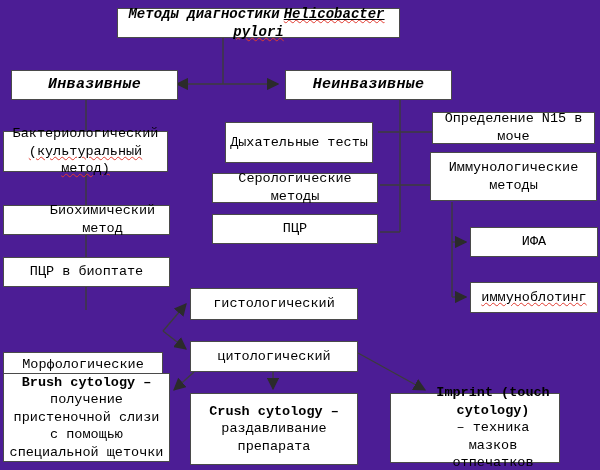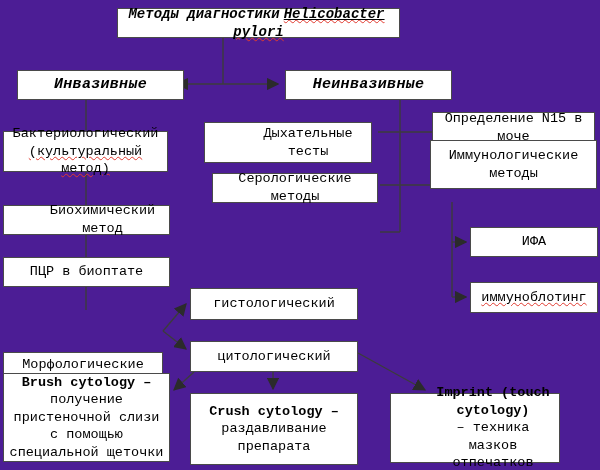--- a/index.html
+++ b/index.html
@@ -16,36 +16,36 @@
   }
   .branch{font-weight:bold;font-style:italic;font-size:15px;letter-spacing:.3px;}
   .titlebox{font-weight:bold;font-style:italic;font-size:14px;}
   .lead{font-weight:bold;}
   .spell{text-decoration:underline;text-decoration-style:wavy;text-decoration-color:#e03a2f;text-decoration-thickness:1px;}
   .uline{text-decoration:underline;text-decoration-style:solid;text-decoration-color:#000;text-decoration-thickness:1px;}
   .gap{display:inline-block;width:4px;}
 
   
   .b-title{left:117px;top:8px;width:283px;height:30px;}
-  .b-invasive{left:17px;top:70px;width:167px;height:30px;}
+  .b-invasive{left:11px;top:70px;width:167px;height:30px;}
   .b-noninvasive{left:285px;top:70px;width:167px;height:30px;}
   .b-bact{left:3px;top:131px;width:165px;height:41px;}
   .b-biochem{left:3px;top:205px;width:167px;height:30px;padding-left:36px;}
   .b-pcrb{left:3px;top:257px;width:167px;height:30px;}
   .b-morph{left:3px;top:310px;width:160px;height:43px;margin-top:42px;}
   .b-hist{left:190px;top:288px;width:168px;height:32px;}
   .b-cyto{left:190px;top:341px;width:168px;height:31px;}
   .b-brush{left:3px;top:373px;width:167px;height:89px;}
   .b-crush{left:190px;top:393px;width:168px;height:72px;}
   .b-imprint{left:390px;top:393px;width:170px;height:70px;padding-left:40px;}
-  .b-breath{left:204px;top:122px;width:168px;height:41px;padding-left:44px;}
+  .b-breath{left:225px;top:122px;width:148px;height:41px;}
   .b-sero{left:212px;top:173px;width:166px;height:30px;}
   .b-pcr2{left:212px;top:214px;width:166px;height:30px;}
   .b-n15{left:432px;top:112px;width:163px;height:32px;}
-  .b-immuno{left:430px;top:140px;width:167px;height:49px;}
+  .b-immuno{left:430px;top:152px;width:167px;height:49px;}
   .b-ifa{left:470px;top:227px;width:128px;height:30px;justify-content:center;}
   .b-blot{left:470px;top:282px;width:128px;height:31px;}
 </style>
 </head>
 <body>
 
 <div id="stage">
 
   <svg id="connectors" viewBox="0 0 600 470" xmlns="http://www.w3.org/2000/svg">
     <defs>
@@ -125,20 +125,23 @@
     <div class="lead">Imprint (touch cytology)</div>
     <div>– техника мазков отпечатков</div>
   </div>
 
   <div class="box b-breath">
     <span>Дыхательные тесты</span>
   </div>
   <div class="box b-sero">
     <span>Серологические методы</span>
   </div>
+  <div class="box b-pcr2">
+    <span>ПЦР</span>
+  </div>
   <div class="box b-n15">
     <span>Определение N15 в моче</span>
   </div>
   <div class="box b-immuno">
     <span>Иммунологические методы</span>
   </div>
   <div class="box b-ifa">
     <span>ИФА</span>
   </div>
   <div class="box b-blot">

